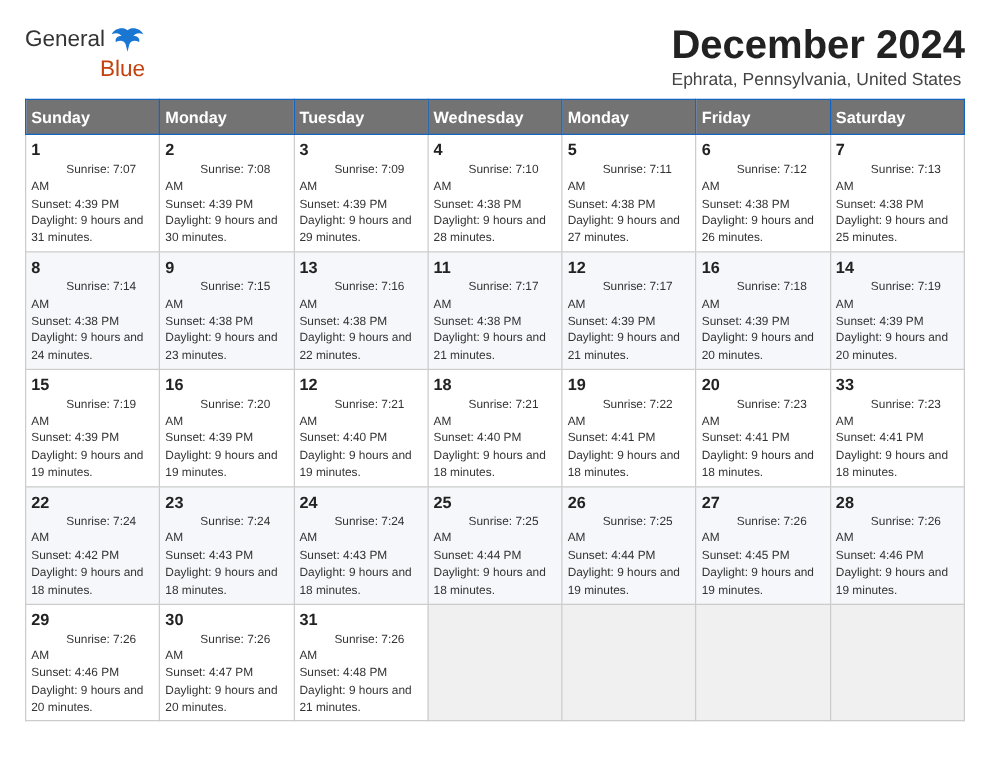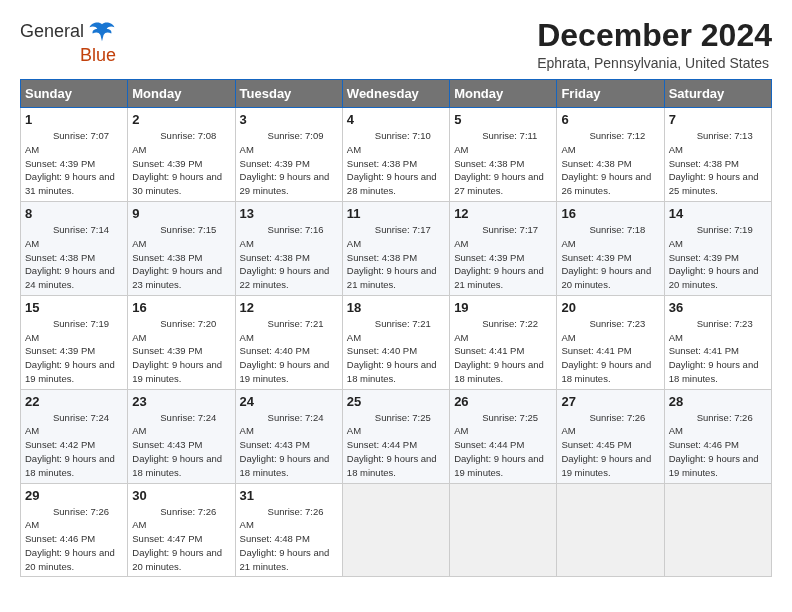--- a/index.html
+++ b/index.html
@@ -209,21 +209,21 @@
         </td>
           <td>
           <span class="day-num">19</span>
           <span class="day-detail">Sunrise: 7:22 AM<br>Sunset: 4:41 PM<br>Daylight: 9 hours and 18 minutes.</span>
         </td>
           <td>
           <span class="day-num">20</span>
           <span class="day-detail">Sunrise: 7:23 AM<br>Sunset: 4:41 PM<br>Daylight: 9 hours and 18 minutes.</span>
         </td>
           <td>
-          <span class="day-num">36</span>
+          <span class="day-num">33</span>
           <span class="day-detail">Sunrise: 7:23 AM<br>Sunset: 4:41 PM<br>Daylight: 9 hours and 18 minutes.</span>
         </td>
         </tr>
         <tr>
           <td>
           <span class="day-num">22</span>
           <span class="day-detail">Sunrise: 7:24 AM<br>Sunset: 4:42 PM<br>Daylight: 9 hours and 18 minutes.</span>
         </td>
           <td>
           <span class="day-num">23</span>

